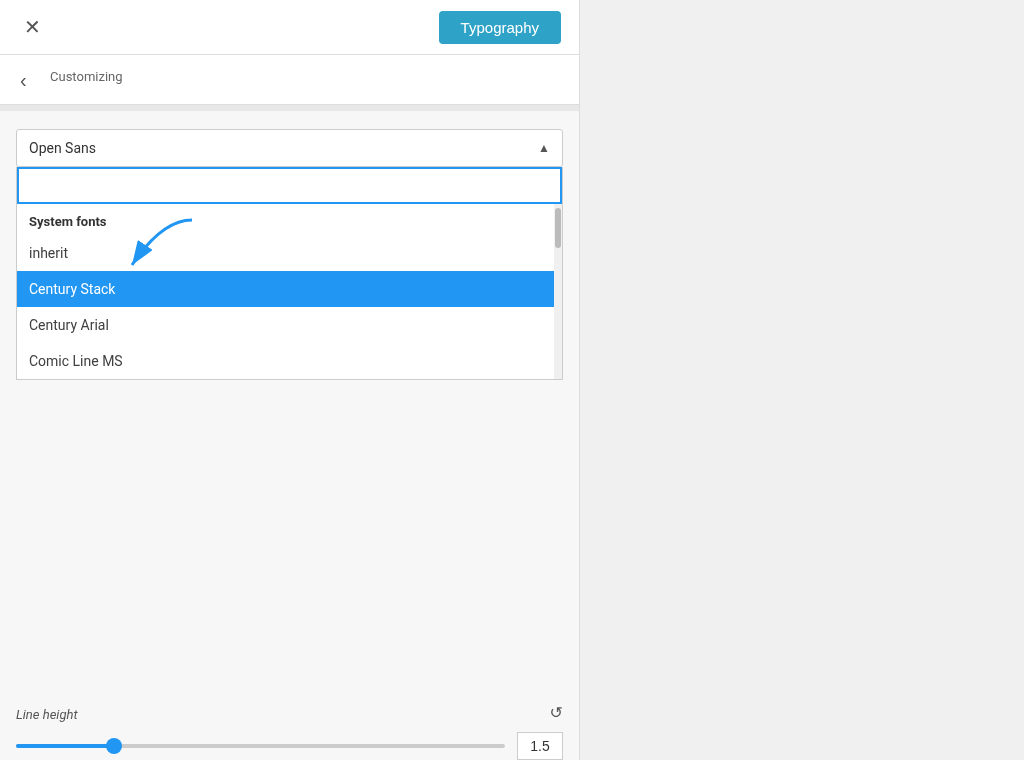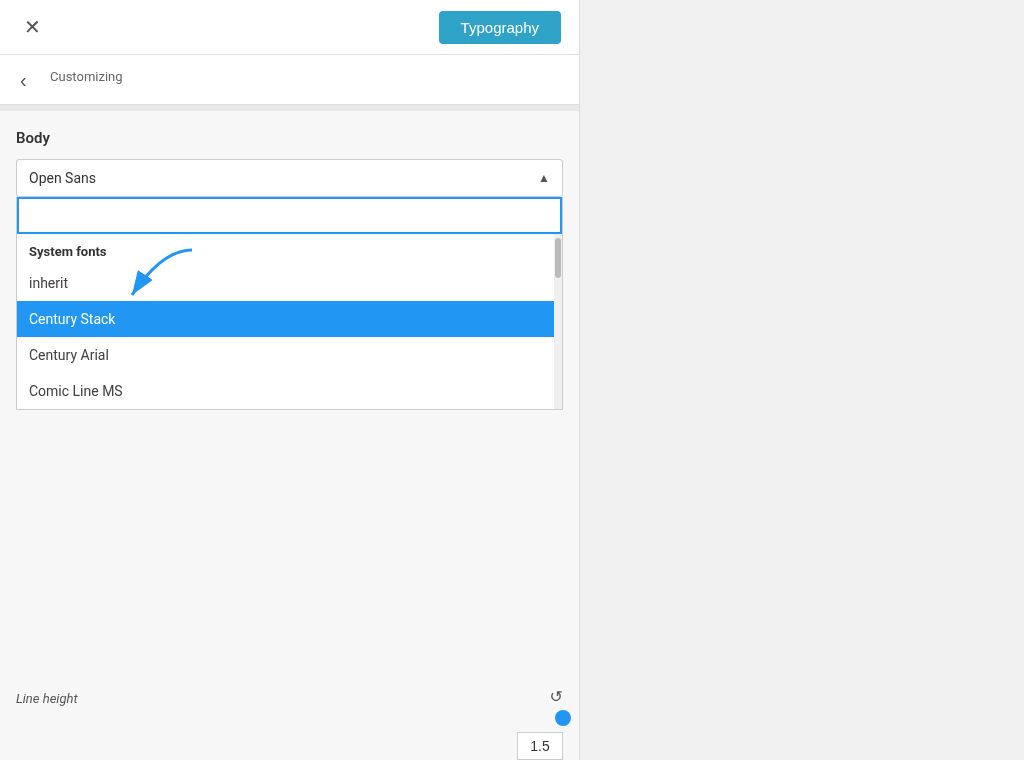--- a/index.html
+++ b/index.html
@@ -221,23 +221,22 @@
     .lh-reset {
       background: none;
       border: none;
       cursor: pointer;
       font-size: 16px;
       color: #555;
     }
 
     .slider-row {
       display: flex;
-      align-items: flex-end;
+      align-items: center;
       gap: 12px;
-      flex-direction: column;
     }
 
     .slider-track {
       flex: 1;
       height: 4px;
       background: #ccc;
       border-radius: 2px;
       position: relative;
     }
 
@@ -298,21 +297,20 @@
 
   <div class="section-header">
     <button class="back-btn">‹</button>
     <div class="sub-label">Customizing</div>
   </div>
 
   <div class="divider-bar"></div>
 
   <div class="content">
 
-    <div class="field-label">Body</div>
 
     <div class="dropdown-select">
       <span>Open Sans</span>
       <span class="arrow-up">▲</span>
     </div>
 
     <div class="dropdown-panel">
       <input class="search-input" type="text" value="" placeholder="" style="">
 
       

